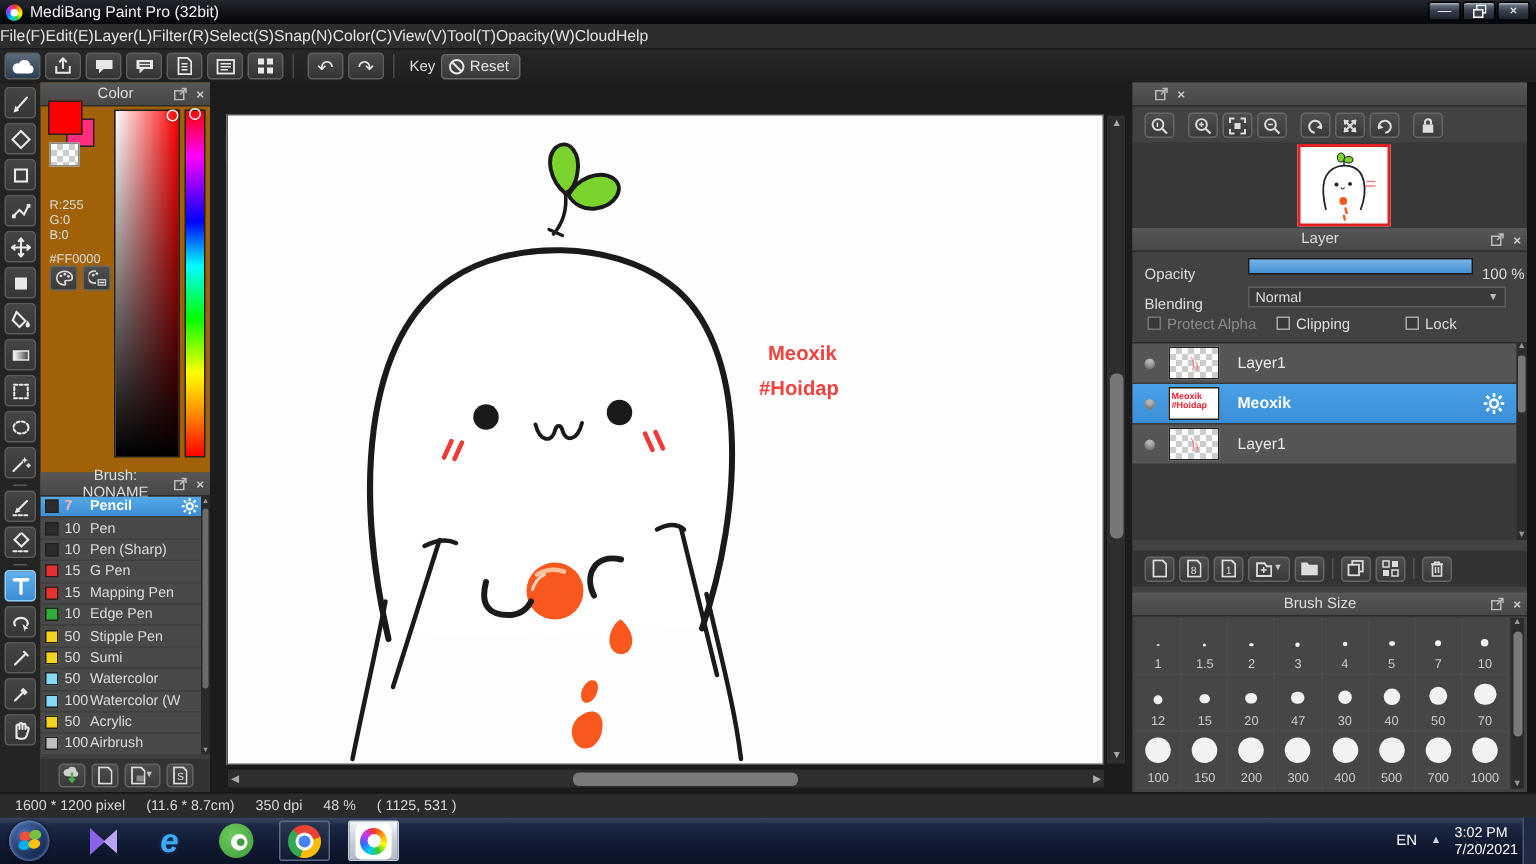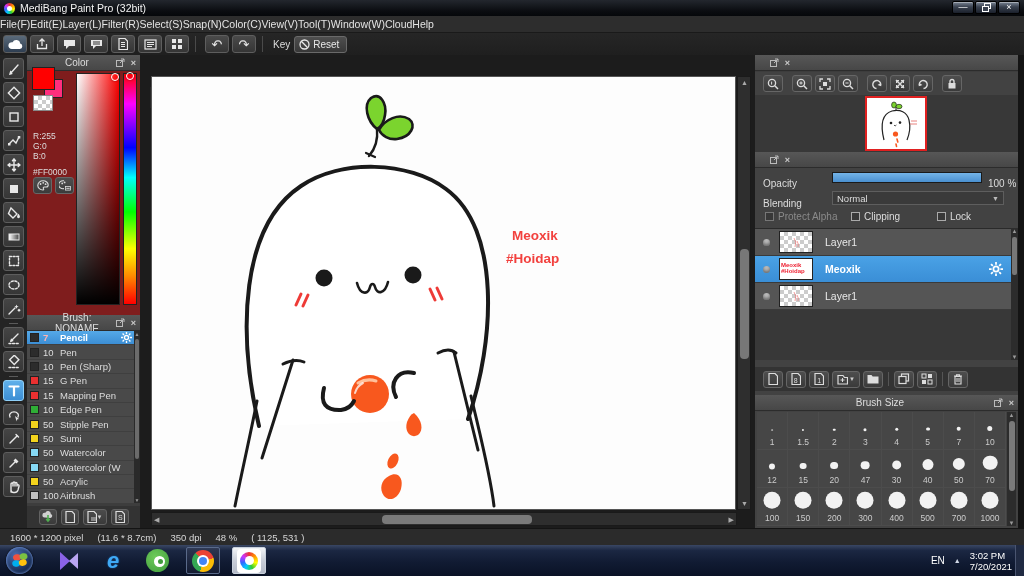--- a/index.html
+++ b/index.html
@@ -45,21 +45,21 @@
   
   #toolcol { position:absolute; left:0; top:0; width:27px; height:473px; background:#242424; }
   .tool-btn { width:21px; height:21px; margin:3px auto 0; background:linear-gradient(#454545,#363636);
     border:1px solid #5d5d5d; border-radius:3px; display:flex; align-items:center; justify-content:center; }
   .tool-btn.active { background:linear-gradient(#5fb0ea,#3c8ed4); border-color:#8fd0f8; }
   .tool-sep { width:9px; height:1px; background:#5a5a5a; margin:4px auto 0; }
   .tool-btn svg { width:14px; height:14px; }
   .tico { stroke:#e8e8e8; fill:none; stroke-width:1.4; stroke-linecap:round; }
 
   
-  #leftdock { position:absolute; left:27px; top:0; width:113px; height:473px; background:#7f1d1d; }
+  #leftdock { position:absolute; left:27px; top:0; width:113px; height:473px; background:#a16207; }
   .panel-header { height:16px; background:linear-gradient(#575757,#474747); border-bottom:1px solid #2c2c2c;
     display:flex; align-items:center; color:#ddd; font-size:10px; }
   .panel-title { flex:1; text-align:center; }
   .ph-icon { width:13px; display:flex; align-items:center; justify-content:center; color:#ccc; font-size:9px; }
 
   
   #color-panel { position:absolute; left:0; top:0; width:113px; height:260px; }
   #swatch2 { left:17px; top:24px; width:19px; height:19px; background:#ff2e7d; border:1px solid #222; }
   #swatch1 { left:5px; top:12px; width:23px; height:23px; border:1px solid #222; }
   #swatch-trans { left:6px; top:40px; width:20px; height:16px; border:1px solid #888;
@@ -207,21 +207,21 @@
     <span id="menu-items" style="display:flex">
       <span class="menu-item">File(F)</span>
       <span class="menu-item">Edit(E)</span>
       <span class="menu-item">Layer(L)</span>
       <span class="menu-item">Filter(R)</span>
       <span class="menu-item">Select(S)</span>
       <span class="menu-item">Snap(N)</span>
       <span class="menu-item">Color(C)</span>
       <span class="menu-item">View(V)</span>
       <span class="menu-item">Tool(T)</span>
-      <span class="menu-item">Window(W)</span>
+      <span class="menu-item">Opacity(W)</span>
       <span class="menu-item">Cloud</span>
       <span class="menu-item">Help</span>
     </span>
   </div>
 
 <div id="toolbar">
   <div class="tbbtn first">
     <svg width="15" height="11" viewBox="0 0 15 11">
         <path d="M4 10 a3.4 3.4 0 1 1 .6-6.7 a4 4 0 0 1 7.6 1.2 a2.8 2.8 0 0 1-.4 5.5z" fill="#fff"></path>
       </svg>
@@ -696,20 +696,21 @@
             <path d="M30 41l.8 3M29 46l.5 2.4" stroke="#f8581e" stroke-width="1.6" stroke-linecap="round"></path>
             <path d="M44 23h6M43 26h7" stroke="#e8827f" stroke-width="1"></path>
           </svg>
         </div>
       </div>
     </div>
 
     <div id="layer-panel">
       <div class="panel-header">
         <span class="ph-icon"></span>
+        <span class="panel-title">Layer</span>
         <span class="ph-icon">
             <svg width="9" height="9" viewBox="0 0 9 9">
               <rect x="0.5" y="2.5" width="6" height="6" fill="none" stroke="#bbb"></rect>
               <path d="M4 5 8 1M5 1h3v3" stroke="#bbb" fill="none"></path>
             </svg>
           </span>
         <span class="ph-icon" style="font-weight:bold">×</span>
       </div>
       <div class="abs" style="left:8px; top:21px"><span class="lp-label">Opacity</span></div>
       <div class="abs" id="opacity-track" style="top:20px">

